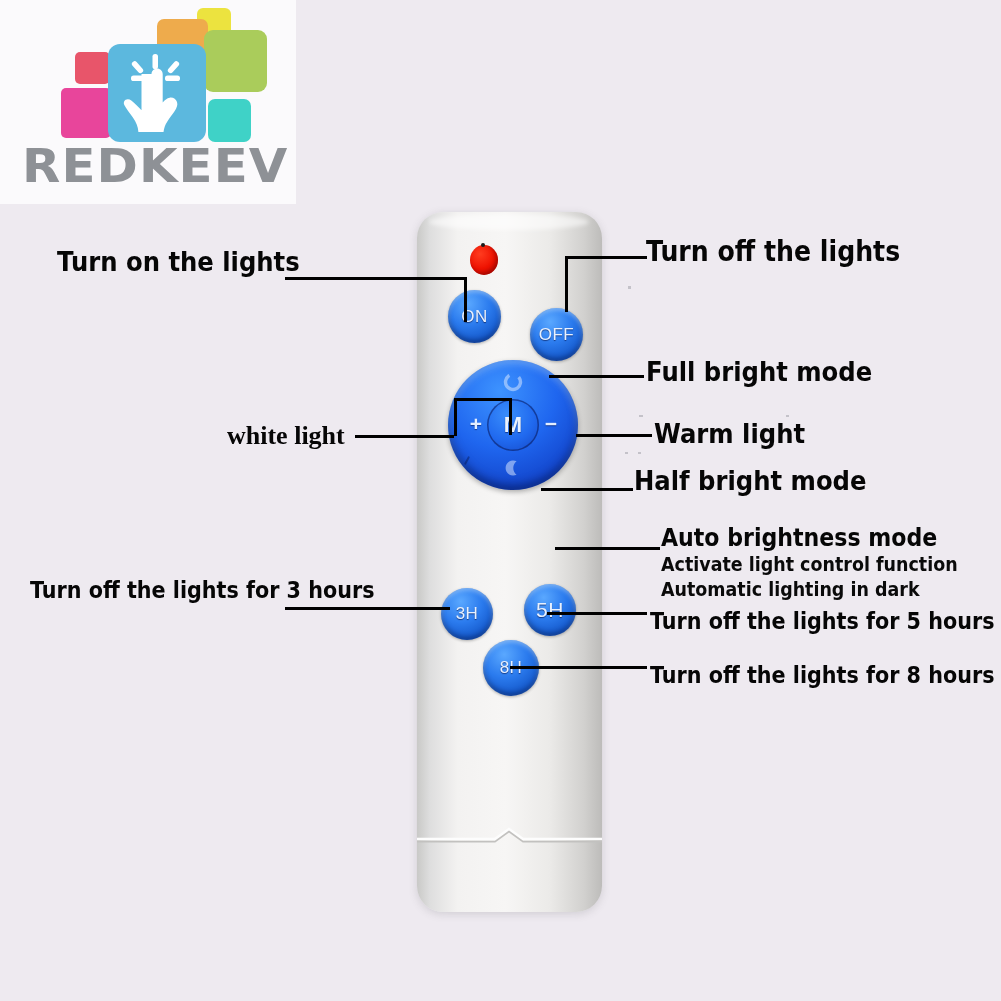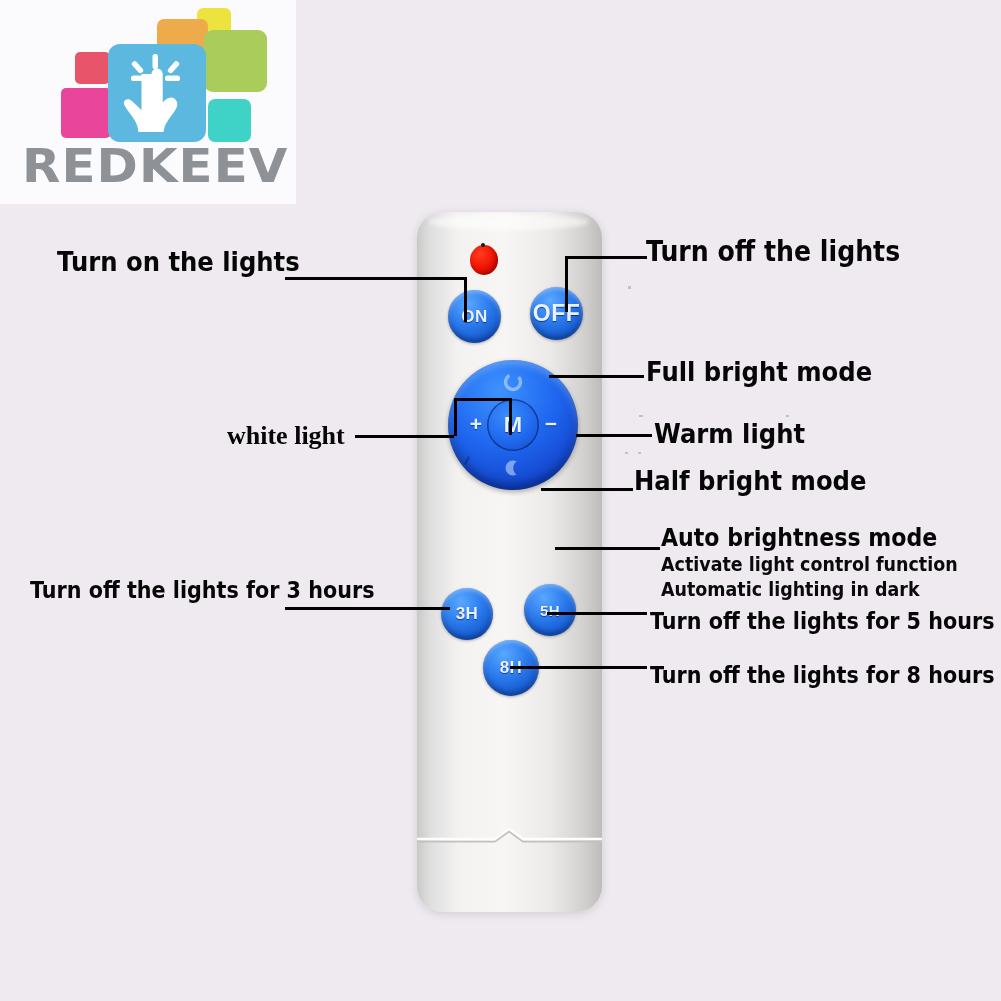--- a/index.html
+++ b/index.html
@@ -118,27 +118,27 @@
     position: absolute;
     border-radius: 50%;
     background: radial-gradient(circle at 38% 26%, #5aa8ff 0%, #2b7bee 42%, #1356c8 78%, #0d3f9c 100%);
     box-shadow: inset 0 -3px 5px rgba(0,20,70,0.45),
                 inset 0 2px 4px rgba(190,225,255,0.6),
                 0 1px 3px rgba(0,0,0,0.3);
     display: flex;
     align-items: center;
     justify-content: center;
     color: #e8f1ff;
-    font-weight: bold;
+    font-weight: normal;
     text-shadow: 0 1px 1px rgba(0,10,60,0.6);
     letter-spacing: 0.5px;
   }
 
   .btn-on  { left: 31px;  top: 78px; width: 53px; height: 53px; font-size: 17px; }
-  .btn-off { left: 113px; top: 75px; width: 53px; height: 53px; font-size: 23px; }
+  .btn-off { left: 113px; top: 96px; width: 53px; height: 53px; font-size: 17px; }
 
   
   .mode-pad {
     position: absolute;
     left: 31px; top: 148px;
     width: 130px; height: 130px;
     border-radius: 50%;
     background: radial-gradient(circle at 40% 24%, #3d93ff 0%, #1f66ef 45%, #1243c9 80%, #0b2f9d 100%);
     box-shadow: inset 0 -5px 9px rgba(0,15,70,0.5),
                 inset 0 4px 7px rgba(170,215,255,0.45),
@@ -196,21 +196,21 @@
     align-items: center;
     justify-content: center;
     color: #dfecff;
     font-size: 21px;
     font-weight: bold;
     letter-spacing: 2px;
     text-shadow: 0 1px 1px rgba(0,10,60,0.55);
   }
 
   .btn-3h { left: 24px;  top: 376px; width: 52px; height: 52px; font-size: 17px; }
-  .btn-5h { left: 107px; top: 372px; width: 52px; height: 52px; font-size: 15px; }
+  .btn-5h { left: 107px; top: 372px; width: 52px; height: 52px; font-size: 21px; }
   .btn-8h { left: 66px;  top: 428px; width: 56px; height: 56px; font-size: 17px; }
 
   
   .callout {
     position: absolute;
     color: #060606;
     font-family: "DejaVu Sans", sans-serif;
     font-weight: bold;
     white-space: nowrap;
     line-height: 1.12;

